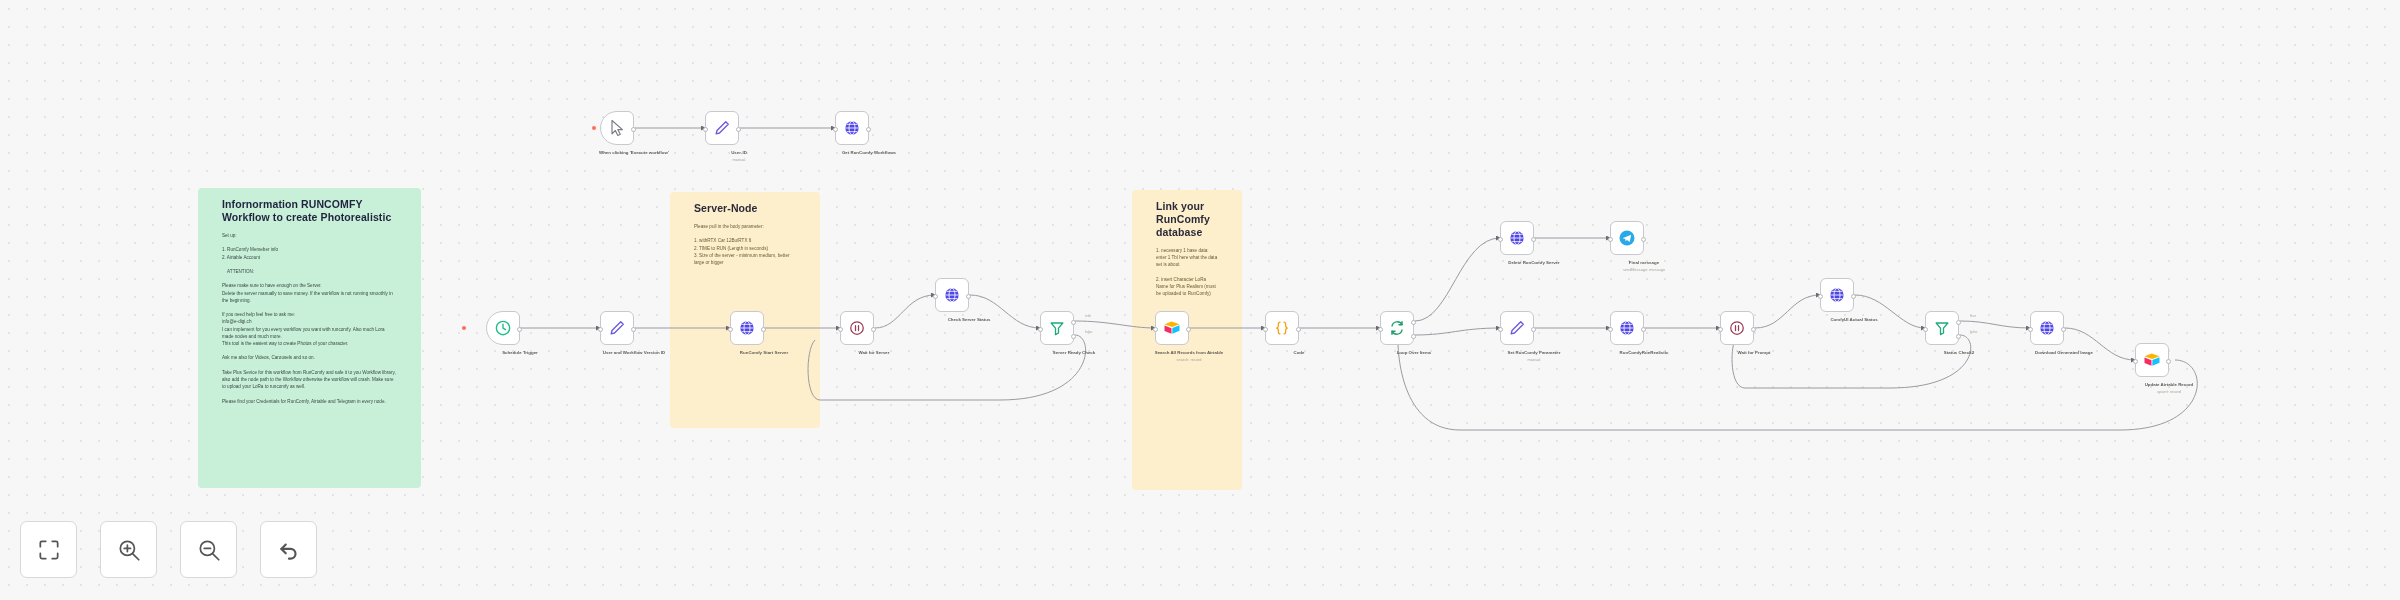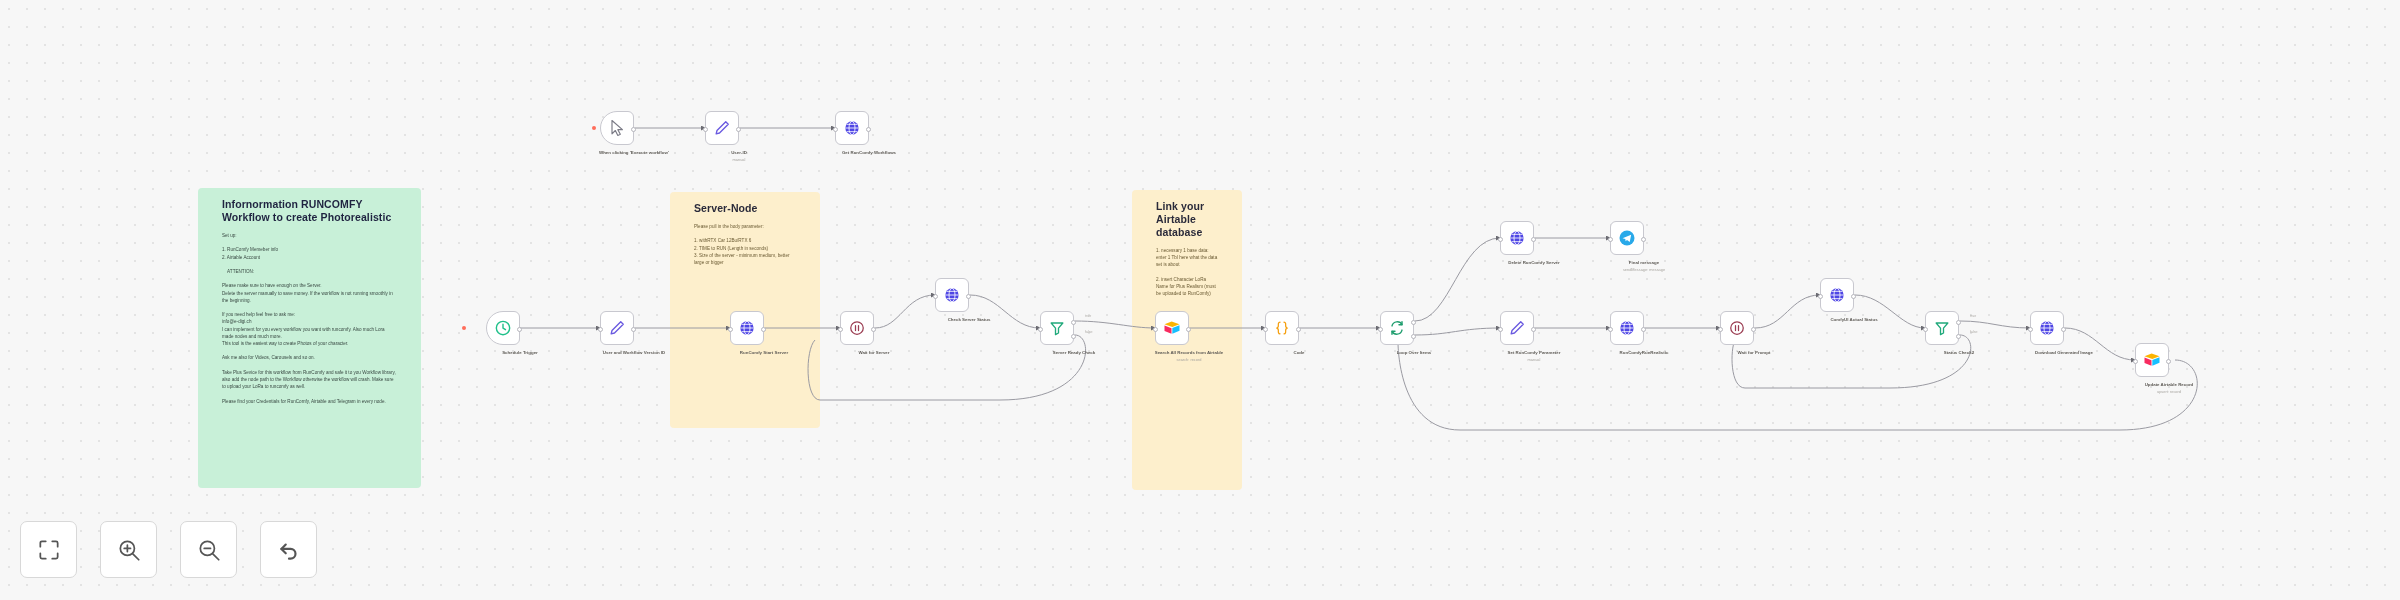--- a/index.html
+++ b/index.html
@@ -58,21 +58,21 @@
   <div class="sticky amber" style="left:670px; top:192px; width:150px; height:236px;">
     <h3>Server-Node</h3>
     <div class="body">Please pull in the body parameter:
 
 1. withRTX Car 12Bu/RTX 6
 2. TIME to RUN (Length in seconds)
 3. Size of the server - minimum medium, better large or bigger</div>
   </div>
 
   <div class="sticky amber" style="left:1132px; top:190px; width:110px; height:300px;">
-    <h3>Link your Airtable database</h3>
+    <h3>Link your RunComfy database</h3>
     <div class="body">1. necessary 1 base data: enter 1 Tbl here what the data set is about
 
 2. insert Character LoRa Name for Plus Realism (must be uploaded to RunComfy)</div>
   </div>
 
   <div class="sticky green" style="left:198px; top:188px; width:223px; height:300px;">
     <h3>Infornormation RUNCOMFY Workflow to create Photorealistic</h3>
     <div class="body">Set up:
 
 1. RunComfy Memeber info

